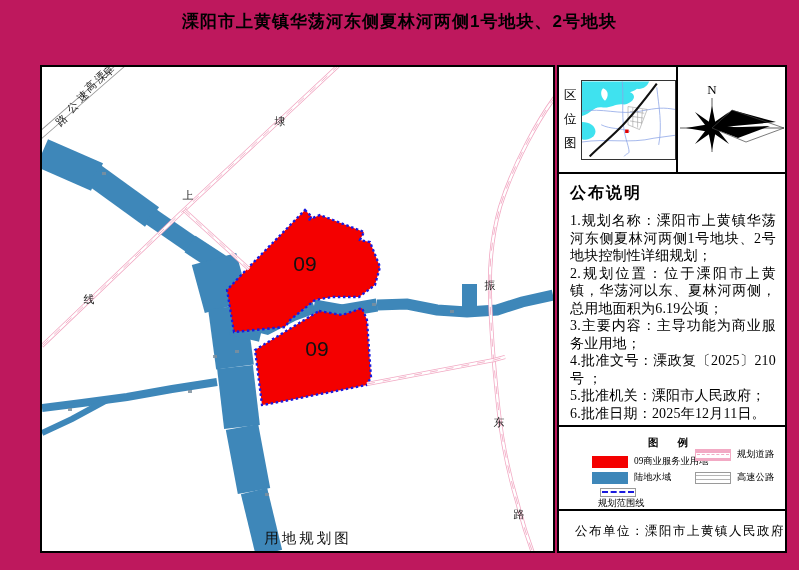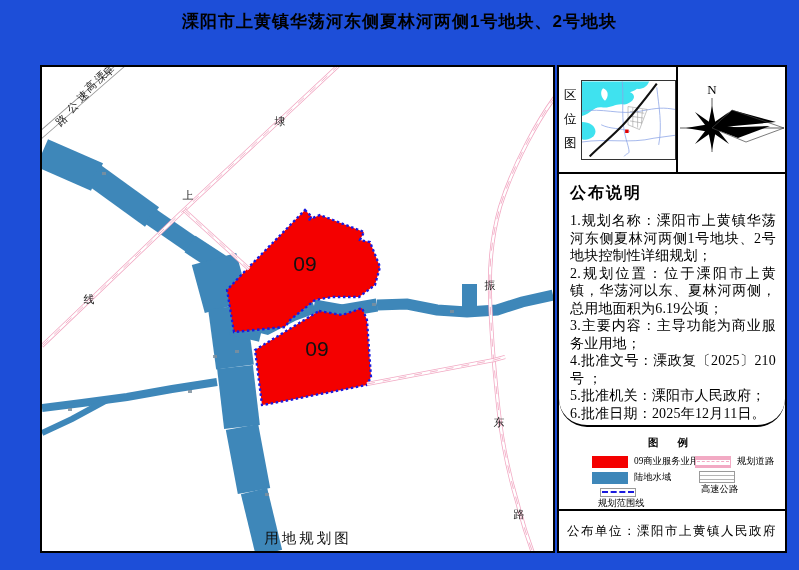--- a/index.html
+++ b/index.html
@@ -1,16 +1,16 @@
 <!DOCTYPE html>
 <html style="--parcel-red: #f40000; --water-blue: #3e87b9; --boundary-blue: #1a1ade; --road-pink: #f2aac4; --inset-cyan: #3fe2ef;"><head>
 <meta charset="utf-8">
 <style>
   html,body{margin:0;padding:0;background:#fff;}
-  .page{position:relative;width:799px;height:570px;background:#1d4ed8;overflow:hidden;
+  .page{position:relative;width:799px;height:570px;background:#be185d;overflow:hidden;
         font-family:"Liberation Serif","DejaVu Serif",serif;color:#000;}
   
   .title-block{position:absolute;left:0;top:10px;width:100%;text-align:center;
                font-family:"Liberation Sans","DejaVu Sans",sans-serif;font-weight:bold;}
   .title-line{font-size:17px;line-height:23px;letter-spacing:1px;}
   
   .map-box{position:absolute;left:40px;top:65px;width:515px;height:488px;
            border:2px solid #000;box-sizing:border-box;background:#fff;}
   .map-box svg{display:block;}
   .rv{fill:none;stroke:var(--water-blue);}
@@ -29,21 +29,21 @@
   .rmark{fill:#7d8f9d;opacity:.85;}
   
   .panel{position:absolute;left:557px;top:65px;width:230px;height:488px;border:2px solid #000;
          box-sizing:border-box;display:flex;flex-direction:column;background:#fff;}
   .p-top{height:107px;border-bottom:2px solid #000;display:flex;box-sizing:border-box;}
   .cell-loc{width:119px;border-right:2px solid #000;box-sizing:border-box;display:flex;align-items:center;}
   .loc-title{width:17px;display:flex;flex-direction:column;justify-content:center;gap:11px;
              margin-left:3px;font-size:12.5px;line-height:13px;text-align:center;}
   .inset-wrap{margin-left:2px;width:95px;height:78px;border:1px solid #333;background:#fff;}
   .cell-compass{flex:1;display:flex;align-items:center;justify-content:center;}
-  .p-notes{height:253px;border-bottom:2px solid #000;box-sizing:border-box;padding:7px 9px 0 11px;overflow:hidden;border-radius:28px;}
+  .p-notes{height:253px;border-bottom:2px solid #000;box-sizing:border-box;padding:7px 9px 0 11px;overflow:hidden;}
   .notes-title{font-family:"Liberation Sans","DejaVu Sans",sans-serif;font-weight:bold;
                font-size:16px;letter-spacing:2px;margin:2px 0 8px 0;}
   .note-item{font-size:14px;line-height:17.5px;text-align:justify;letter-spacing:.2px;}
   .p-legend{height:84px;border-bottom:2px solid #000;box-sizing:border-box;position:relative;}
   .legend-title{position:absolute;top:9px;left:0;width:100%;text-align:center;
                 font-family:"Liberation Sans","DejaVu Sans",sans-serif;
                 font-weight:bold;font-size:10.5px;letter-spacing:8px;}
   .lg-item{position:absolute;display:flex;align-items:center;}
   .lg-label{font-size:9.3px;margin-left:6px;white-space:nowrap;}
   .sw{width:36px;height:12px;box-sizing:border-box;flex:none;position:relative;}
@@ -51,21 +51,21 @@
   .sw-blue{background:var(--water-blue);}
   .sw-bline{height:9px;border:1px solid #9a9a9a;background:#fff;}
   .sw-bline::after{content:"";position:absolute;left:1px;right:1px;top:2px;
                    border-top:2px dashed var(--boundary-blue);}
   .sw-pink{border:1px solid var(--road-pink);
            background:linear-gradient(to bottom,var(--road-pink) 0 2.5px,#fff 2.5px 7.5px,var(--road-pink) 7.5px 10px);}
   .sw-pink::after{content:"";position:absolute;left:1px;right:1px;top:4px;
                   border-top:1.5px dashed var(--road-pink);}
   .sw-hwy{border:1px solid #9a9a9a;background:#fff;
           background-image:linear-gradient(to bottom,transparent 0 2.5px,#b5b5b5 2.5px 3.5px,transparent 3.5px 6.5px,#b5b5b5 6.5px 7.5px,transparent 7.5px);}
-  .p-publisher{flex:1;display:flex;align-items:center;justify-content:center;}
+  .p-publisher{flex:1;display:flex;align-items:center;justify-content:flex-end;}
   .publisher-text{font-size:12.5px;letter-spacing:1.5px;}
   
   .north-label{font-size:13px;text-anchor:middle;fill:#000;}
 </style>
 </head>
 <body>
 
 <div class="page">
 
   <div class="title-block">
@@ -232,25 +232,25 @@
         <span class="lg-label">09商业服务业用地</span>
       </div>
       <div class="lg-item" style="left:33px;top:44px;">
         <span class="sw sw-blue"></span>
         <span class="lg-label">陆地水域</span>
       </div>
       <div class="lg-item" style="left:33px;top:61px;flex-direction:column;">
         <span class="sw sw-bline"></span>
         <span class="lg-label">规划范围线</span>
       </div>
-      <div class="lg-item" style="left:136px;top:28px;">
+      <div class="lg-item" style="left:136px;top:21px;">
         <span class="sw sw-pink"></span>
         <span class="lg-label">规划道路</span>
       </div>
-      <div class="lg-item" style="left:136px;top:44px;flex-direction:column;">
+      <div class="lg-item" style="left:136px;top:44px;">
         <span class="sw sw-hwy"></span>
         <span class="lg-label">高速公路</span>
       </div>
     </div>
 
     <div class="p-publisher">
       <span class="publisher-text">公布单位：溧阳市上黄镇人民政府</span>
     </div>
 
   </div>

